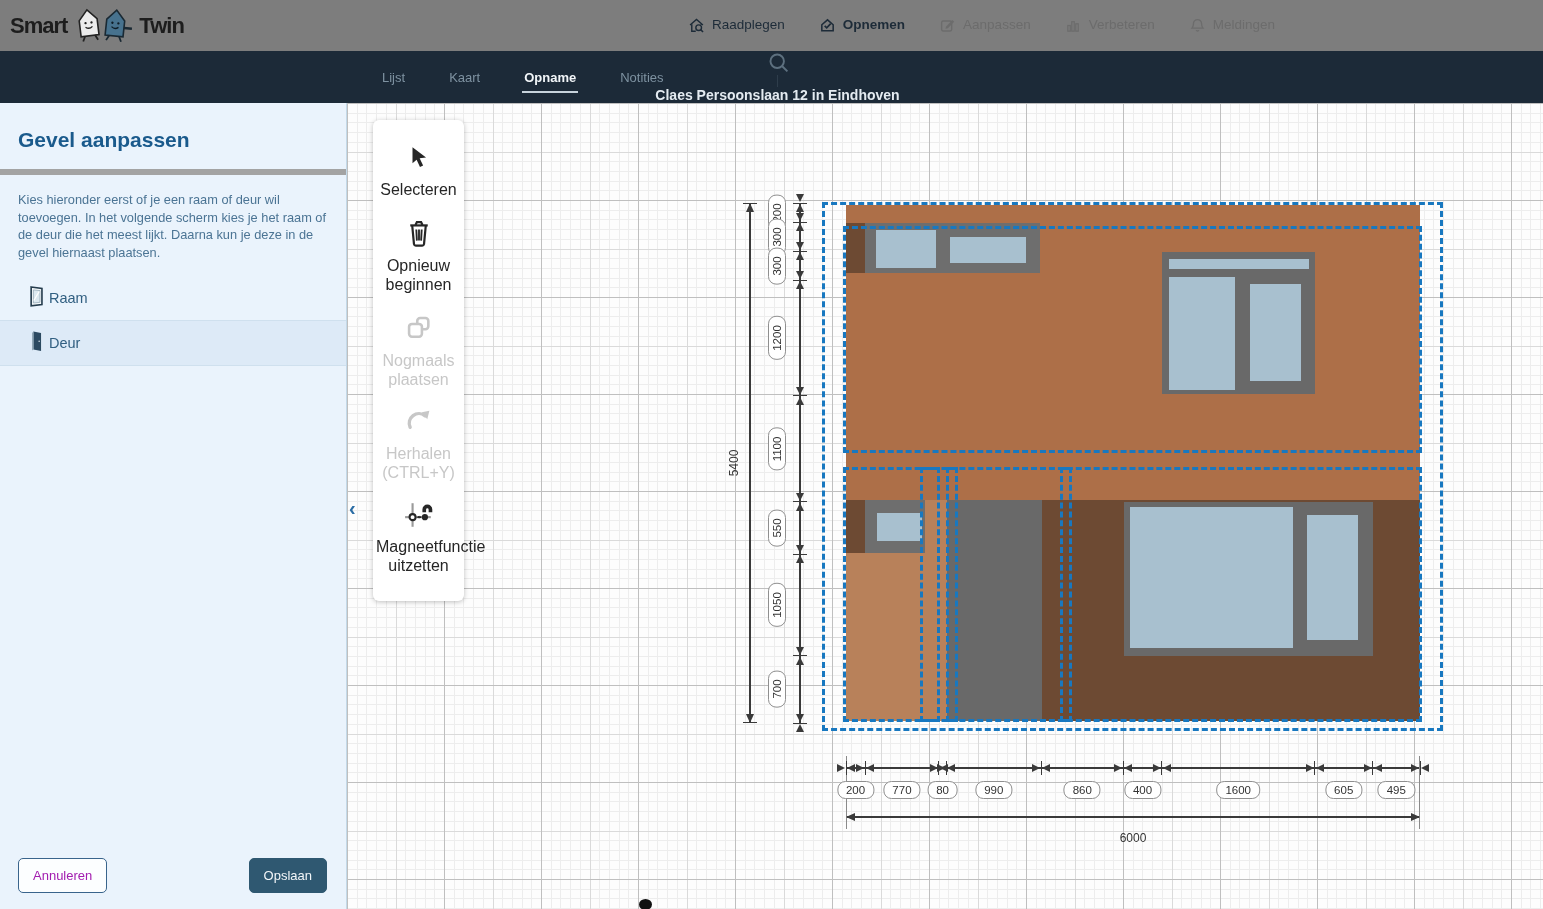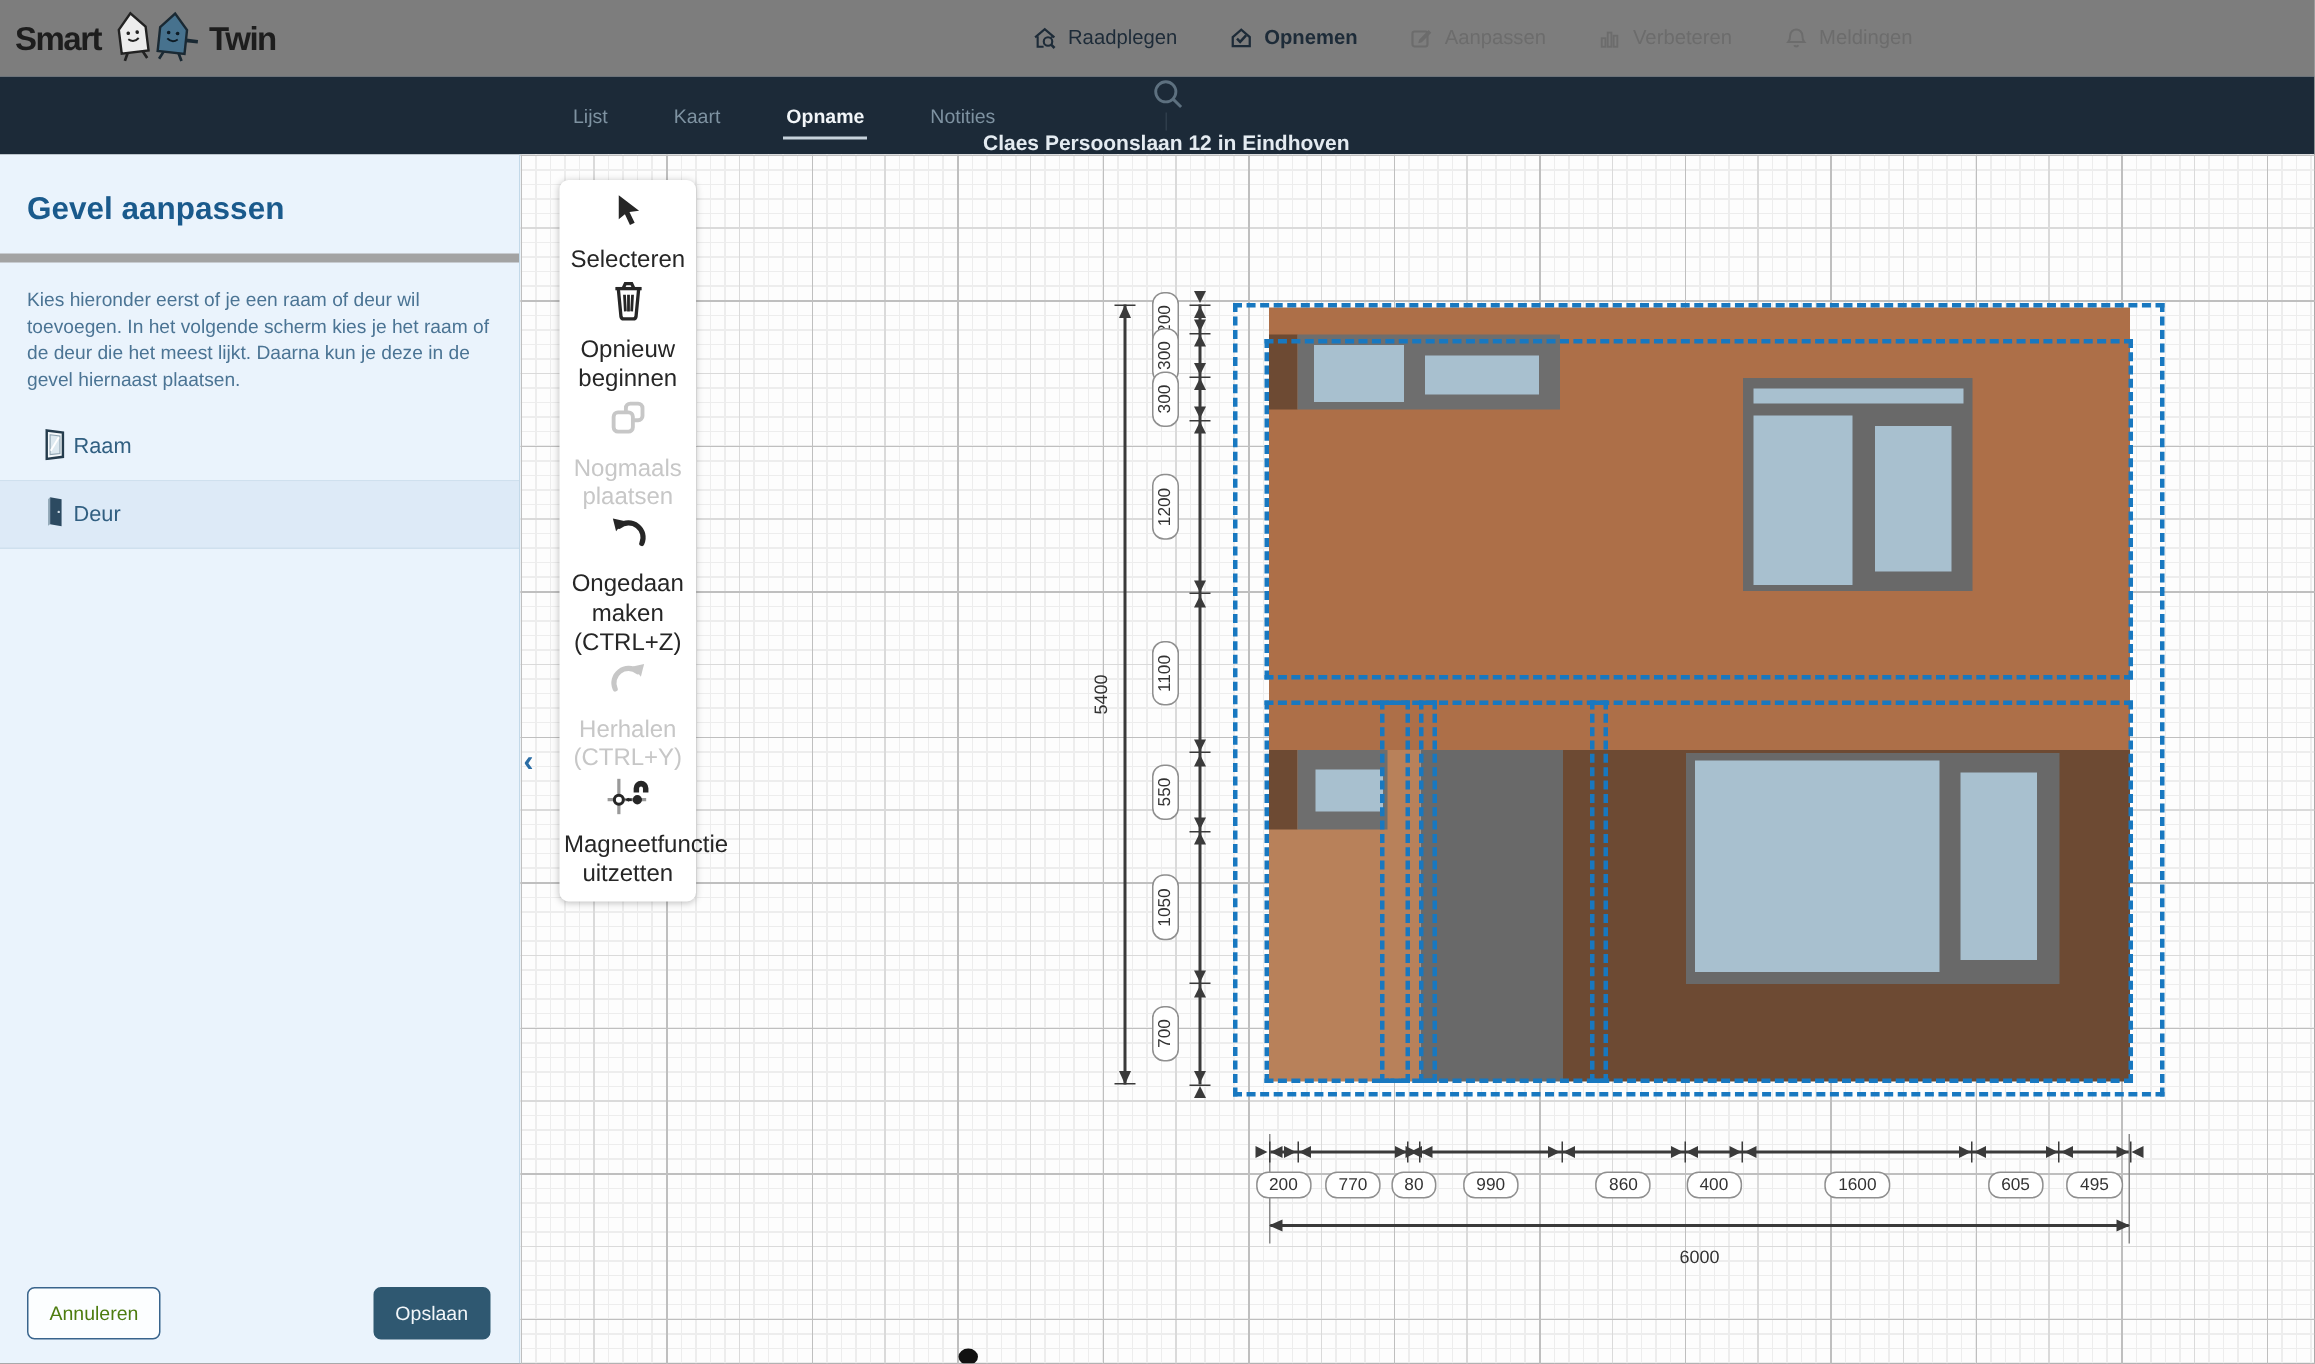--- a/index.html
+++ b/index.html
@@ -29,21 +29,21 @@
   
   .sidebar{position:absolute;left:0;top:103px;width:347px;height:806px;background:#eaf3fc;border-right:1px solid #c3d9e9;}
   .side-title{padding:25px 18px 17px;font-size:21px;font-weight:bold;color:#1a5a8c;border-bottom:6px solid #a3a3a3;}
   .side-text{padding:16px 18px 0;font-size:12.8px;line-height:1.38;color:#4b7494;}
   .side-text p{margin:0 0 14px;}
   .side-items{margin-top:14px;}
   .side-item{height:45px;display:flex;align-items:center;gap:3px;padding-left:28px;border-bottom:1px solid #cfe0ee;cursor:pointer;font-size:14.5px;color:#315f81;}
   .side-item.selected{background:#ddeaf7;}
   .side-actions{position:absolute;left:0;right:1px;bottom:0;padding:16px 18px;display:flex;justify-content:space-between;align-items:center;}
   .btn{height:35px;min-width:72px;padding:0 14px;border-radius:5px;font-size:13px;display:flex;align-items:center;justify-content:center;cursor:pointer;}
-  .btn-outline{background:#fcfeff;border:1px solid #39648c;color:#4d7c0f;}
+  .btn-outline{background:#fcfeff;border:1px solid #39648c;color:#a21caf;}
   .btn-fill{background:#2f5871;border:1px solid #2f5871;color:#f2f6f9;}
 
   
   .canvas{position:absolute;left:347px;top:103px;width:1196px;height:806px;background-color:#fdfdfd;
     background-image:
       repeating-linear-gradient(to right,#bfbfbf 0 1px,transparent 1px 97px),
       repeating-linear-gradient(to bottom,#bfbfbf 0 1px,transparent 1px 97px),
       repeating-linear-gradient(to right,#dadada 0 1px,transparent 1px 48.5px),
       repeating-linear-gradient(to bottom,#dadada 0 1px,transparent 1px 48.5px),
       repeating-linear-gradient(to right,#ededed 0 1px,transparent 1px 9.7px),
@@ -217,27 +217,20 @@
             <path d="M8.7 9 l.5 9.5 M11 9 v9.5 M13.3 9 l-.5 9.5" stroke="currentColor" stroke-width="1.6" fill="none"></path>
           </svg></span>
         <span class="tlabel">Opnieuw beginnen</span>
       </div>
       <div class="tool disabled">
         <span><svg width="28" height="28" viewBox="0 0 24 24">
             <path d="M10.5 8.5 v-2.5 a2.5 2.5 0 0 1 2.5 -2.5 h4.5 a2.5 2.5 0 0 1 2.5 2.5 v4.5 a2.5 2.5 0 0 1 -2.5 2.5 h-2.5" fill="none" stroke="currentColor" stroke-width="2.2"></path>
             <rect x="3.5" y="8.5" width="11" height="11" rx="2.5" fill="none" stroke="currentColor" stroke-width="2.2"></rect>
           </svg></span>
         <span class="tlabel">Nogmaals plaatsen</span>
-      </div>
-      <div class="tool">
-        <span><svg width="30" height="26" viewBox="0 0 24 22">
-            <path d="M19.5 15.5 A 8.2 8.2 0 0 0 6.8 5.8" fill="none" stroke="currentColor" stroke-width="2.9" stroke-linecap="round"></path>
-            <polygon points="3.2,1.4 9.6,2.8 5,8.6" fill="currentColor"></polygon>
-          </svg></span>
-        <span class="tlabel">Ongedaan maken (CTRL+Z)</span>
       </div>
       <div class="tool disabled">
         <span><svg width="30" height="26" viewBox="0 0 24 22" style="transform:scaleX(-1)">
             <path d="M19.5 15.5 A 8.2 8.2 0 0 0 6.8 5.8" fill="none" stroke="currentColor" stroke-width="2.9" stroke-linecap="round"></path>
             <polygon points="3.2,1.4 9.6,2.8 5,8.6" fill="currentColor"></polygon>
           </svg></span>
         <span class="tlabel">Herhalen (CTRL+Y)</span>
       </div>
       <div class="tool">
         <span><svg width="30" height="26" viewBox="0 0 28 24">

